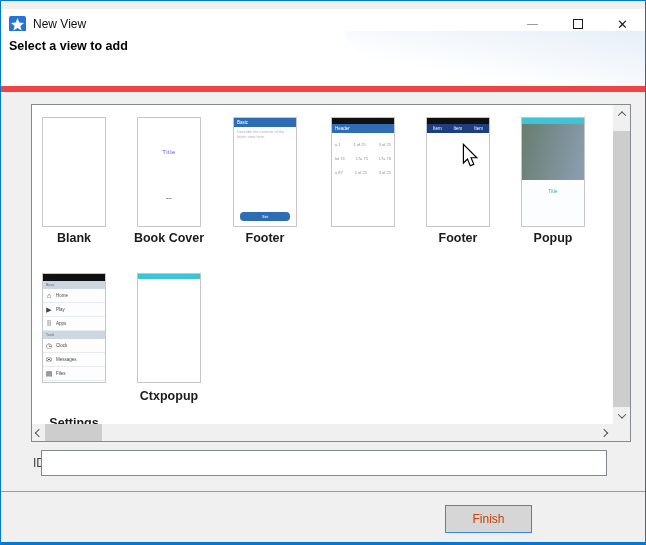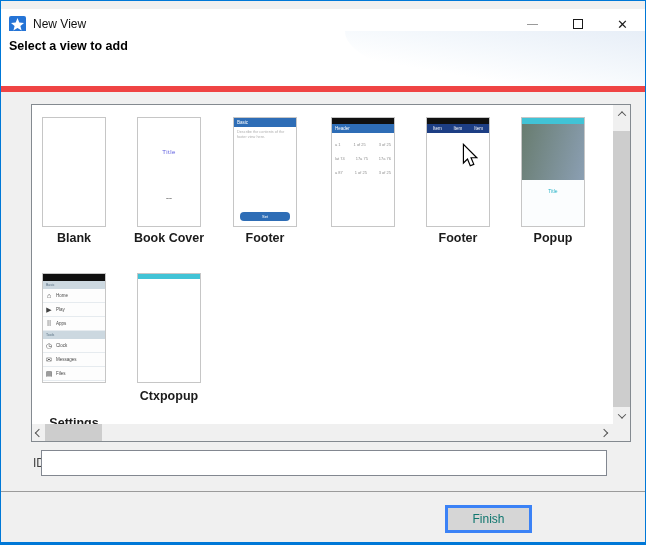--- a/index.html
+++ b/index.html
@@ -69,21 +69,21 @@
   .chev.right { transform:rotate(-45deg); }
 
   
   .id-label { position:absolute; left:32px; top:455px; font-size:12px; color:#404040; }
   .id-input { position:absolute; left:40px; top:449px; width:566px; height:26px;
               border:1px solid #828790; background:#fff; font-size:12px; padding:0 4px;
               font-family:"Liberation Sans", sans-serif; }
   .btnbar-sep { position:absolute; left:0; top:490px; width:644px; border-top:1px solid #9b9b9b; }
   .btn { position:absolute; top:504px; height:28px; font-size:12px; text-align:center;
          font-family:"Liberation Sans", sans-serif; }
-  .btn-finish { left:444px; width:87px; background:#d6d6d6; color:#0f766e; border:3px solid #3b82f6; }
+  .btn-finish { left:444px; width:87px; background:#d6d6d6; color:#c2410c; border:1px solid #3b82f6; }
   .btn-cancel { left:543px; width:88px; background:#fcfcfc; color:#111; border:1px solid #a6a6a6; }
 
   .cursor { position:absolute; left:461px; top:142px; z-index:50; }
 </style>
 </head>
 <body>
 
 <div class="window">
 
   <div class="titlebar">

